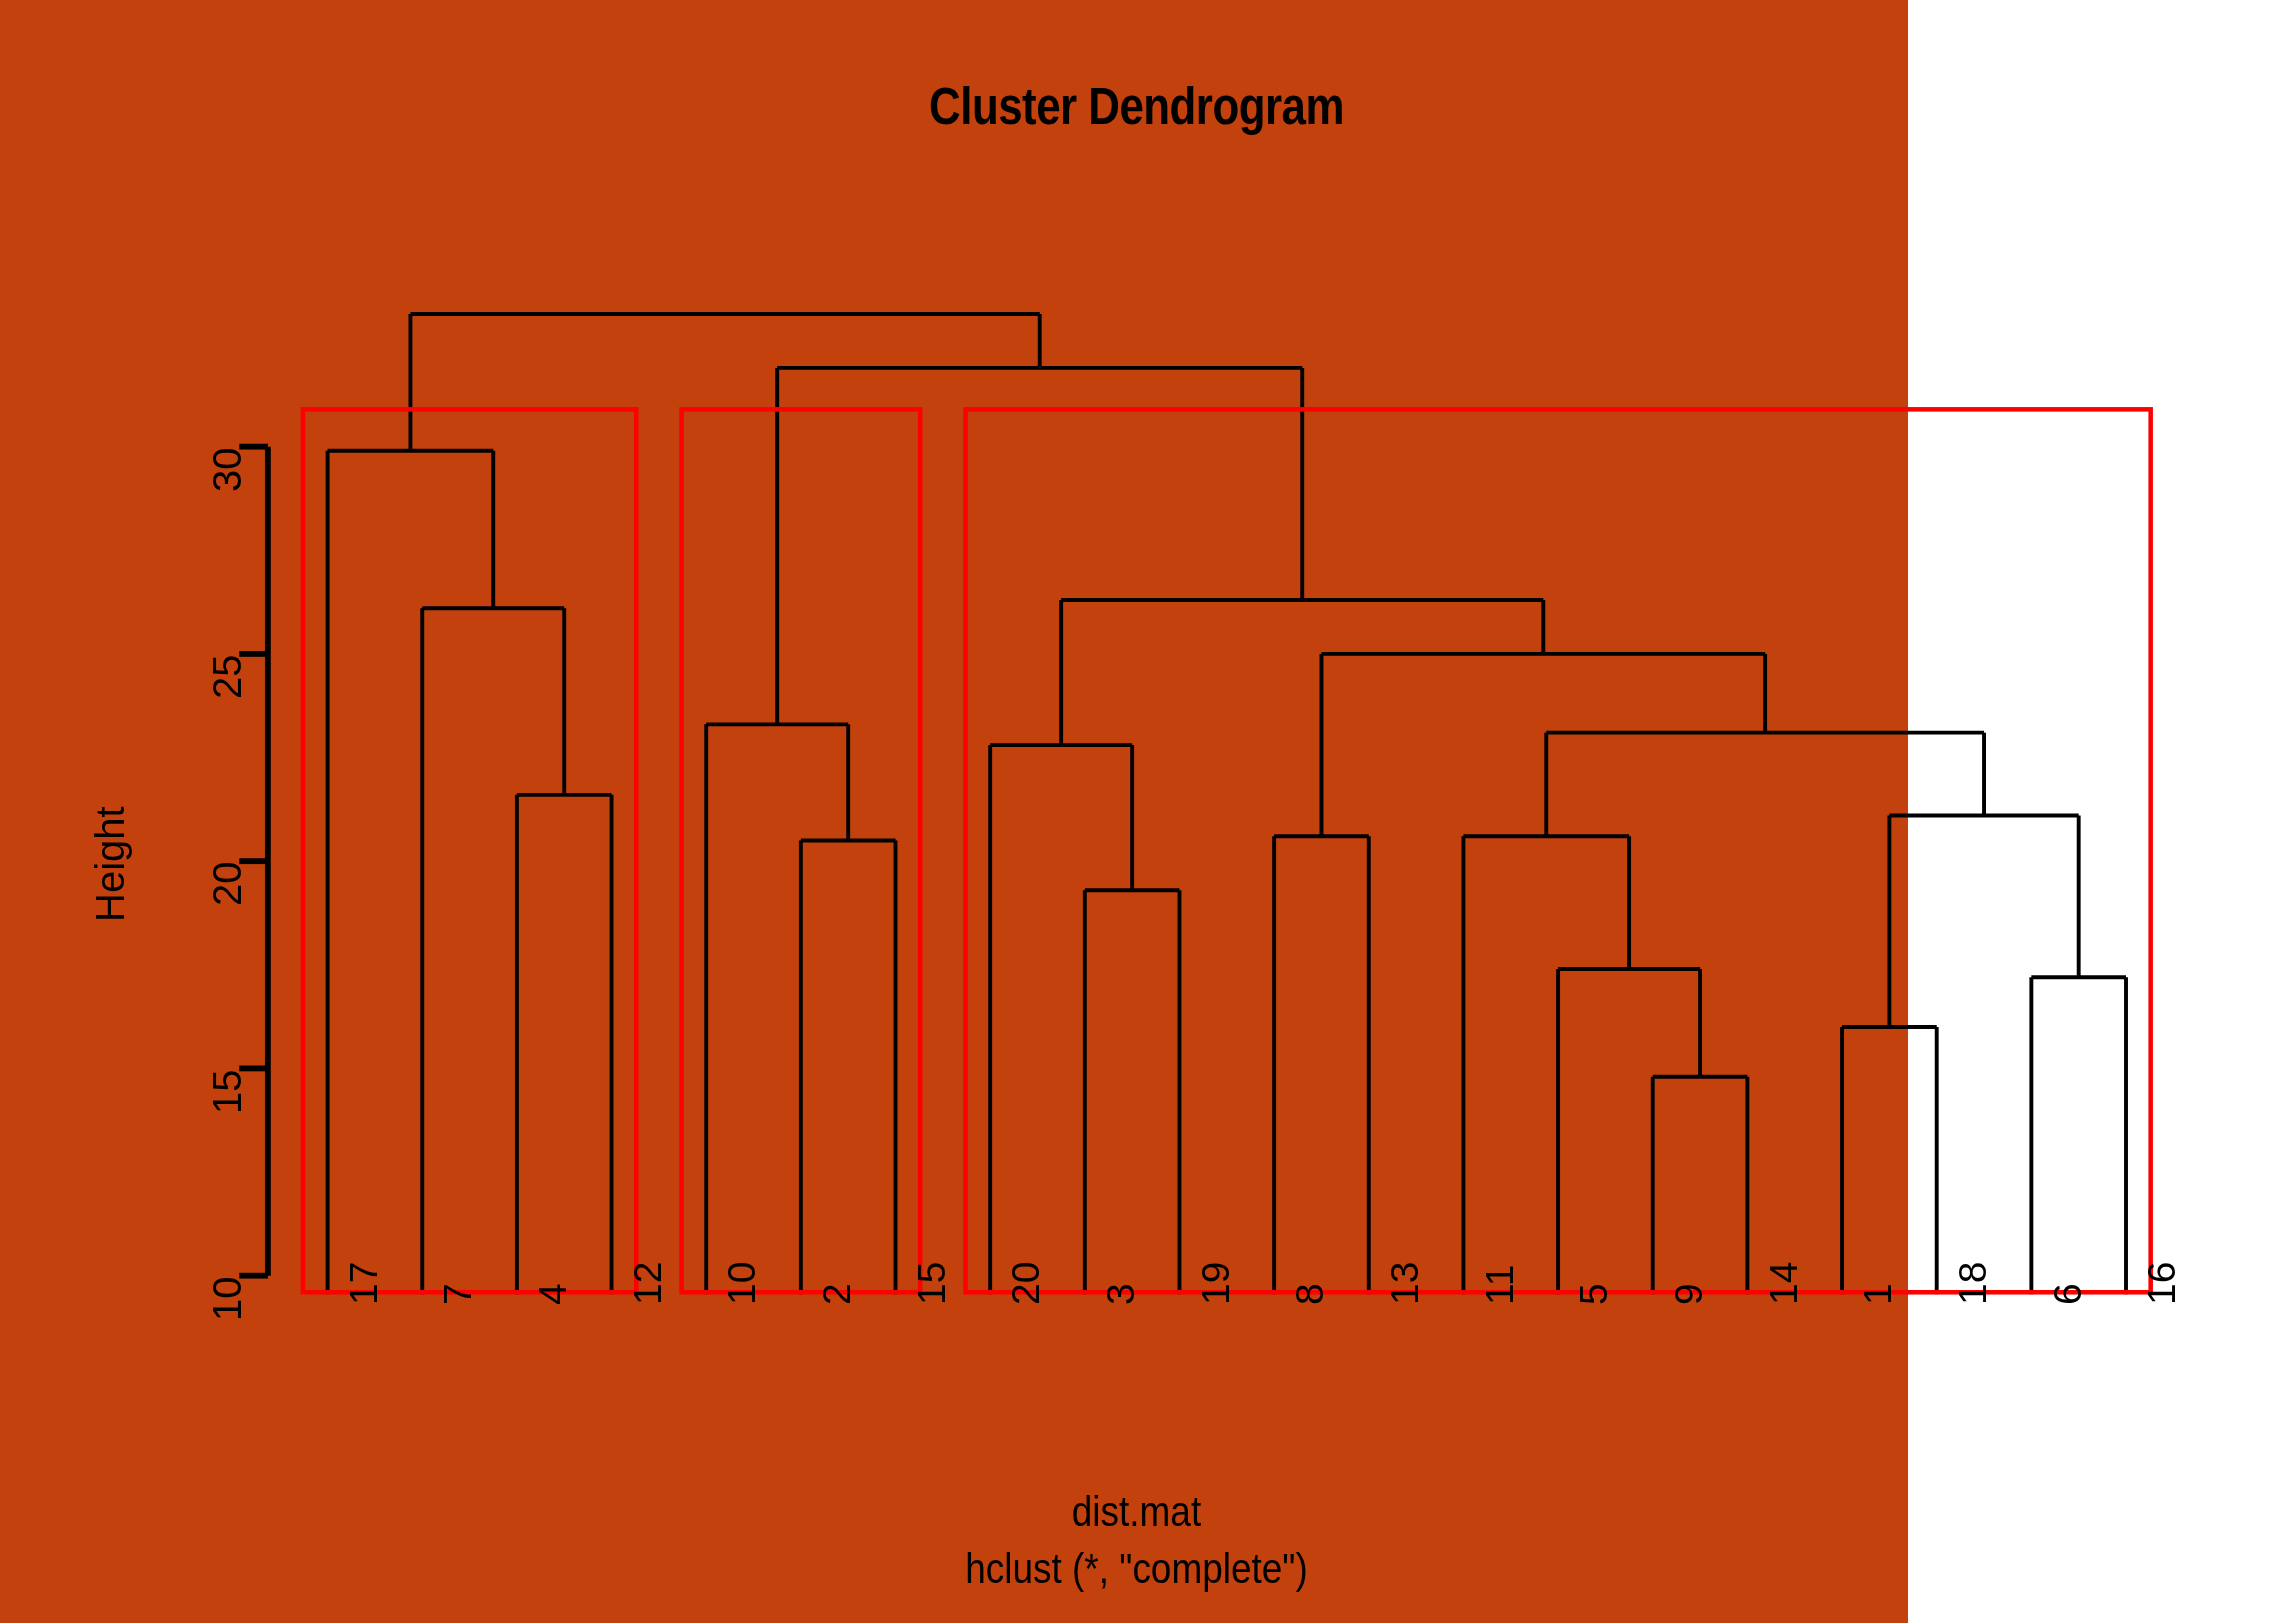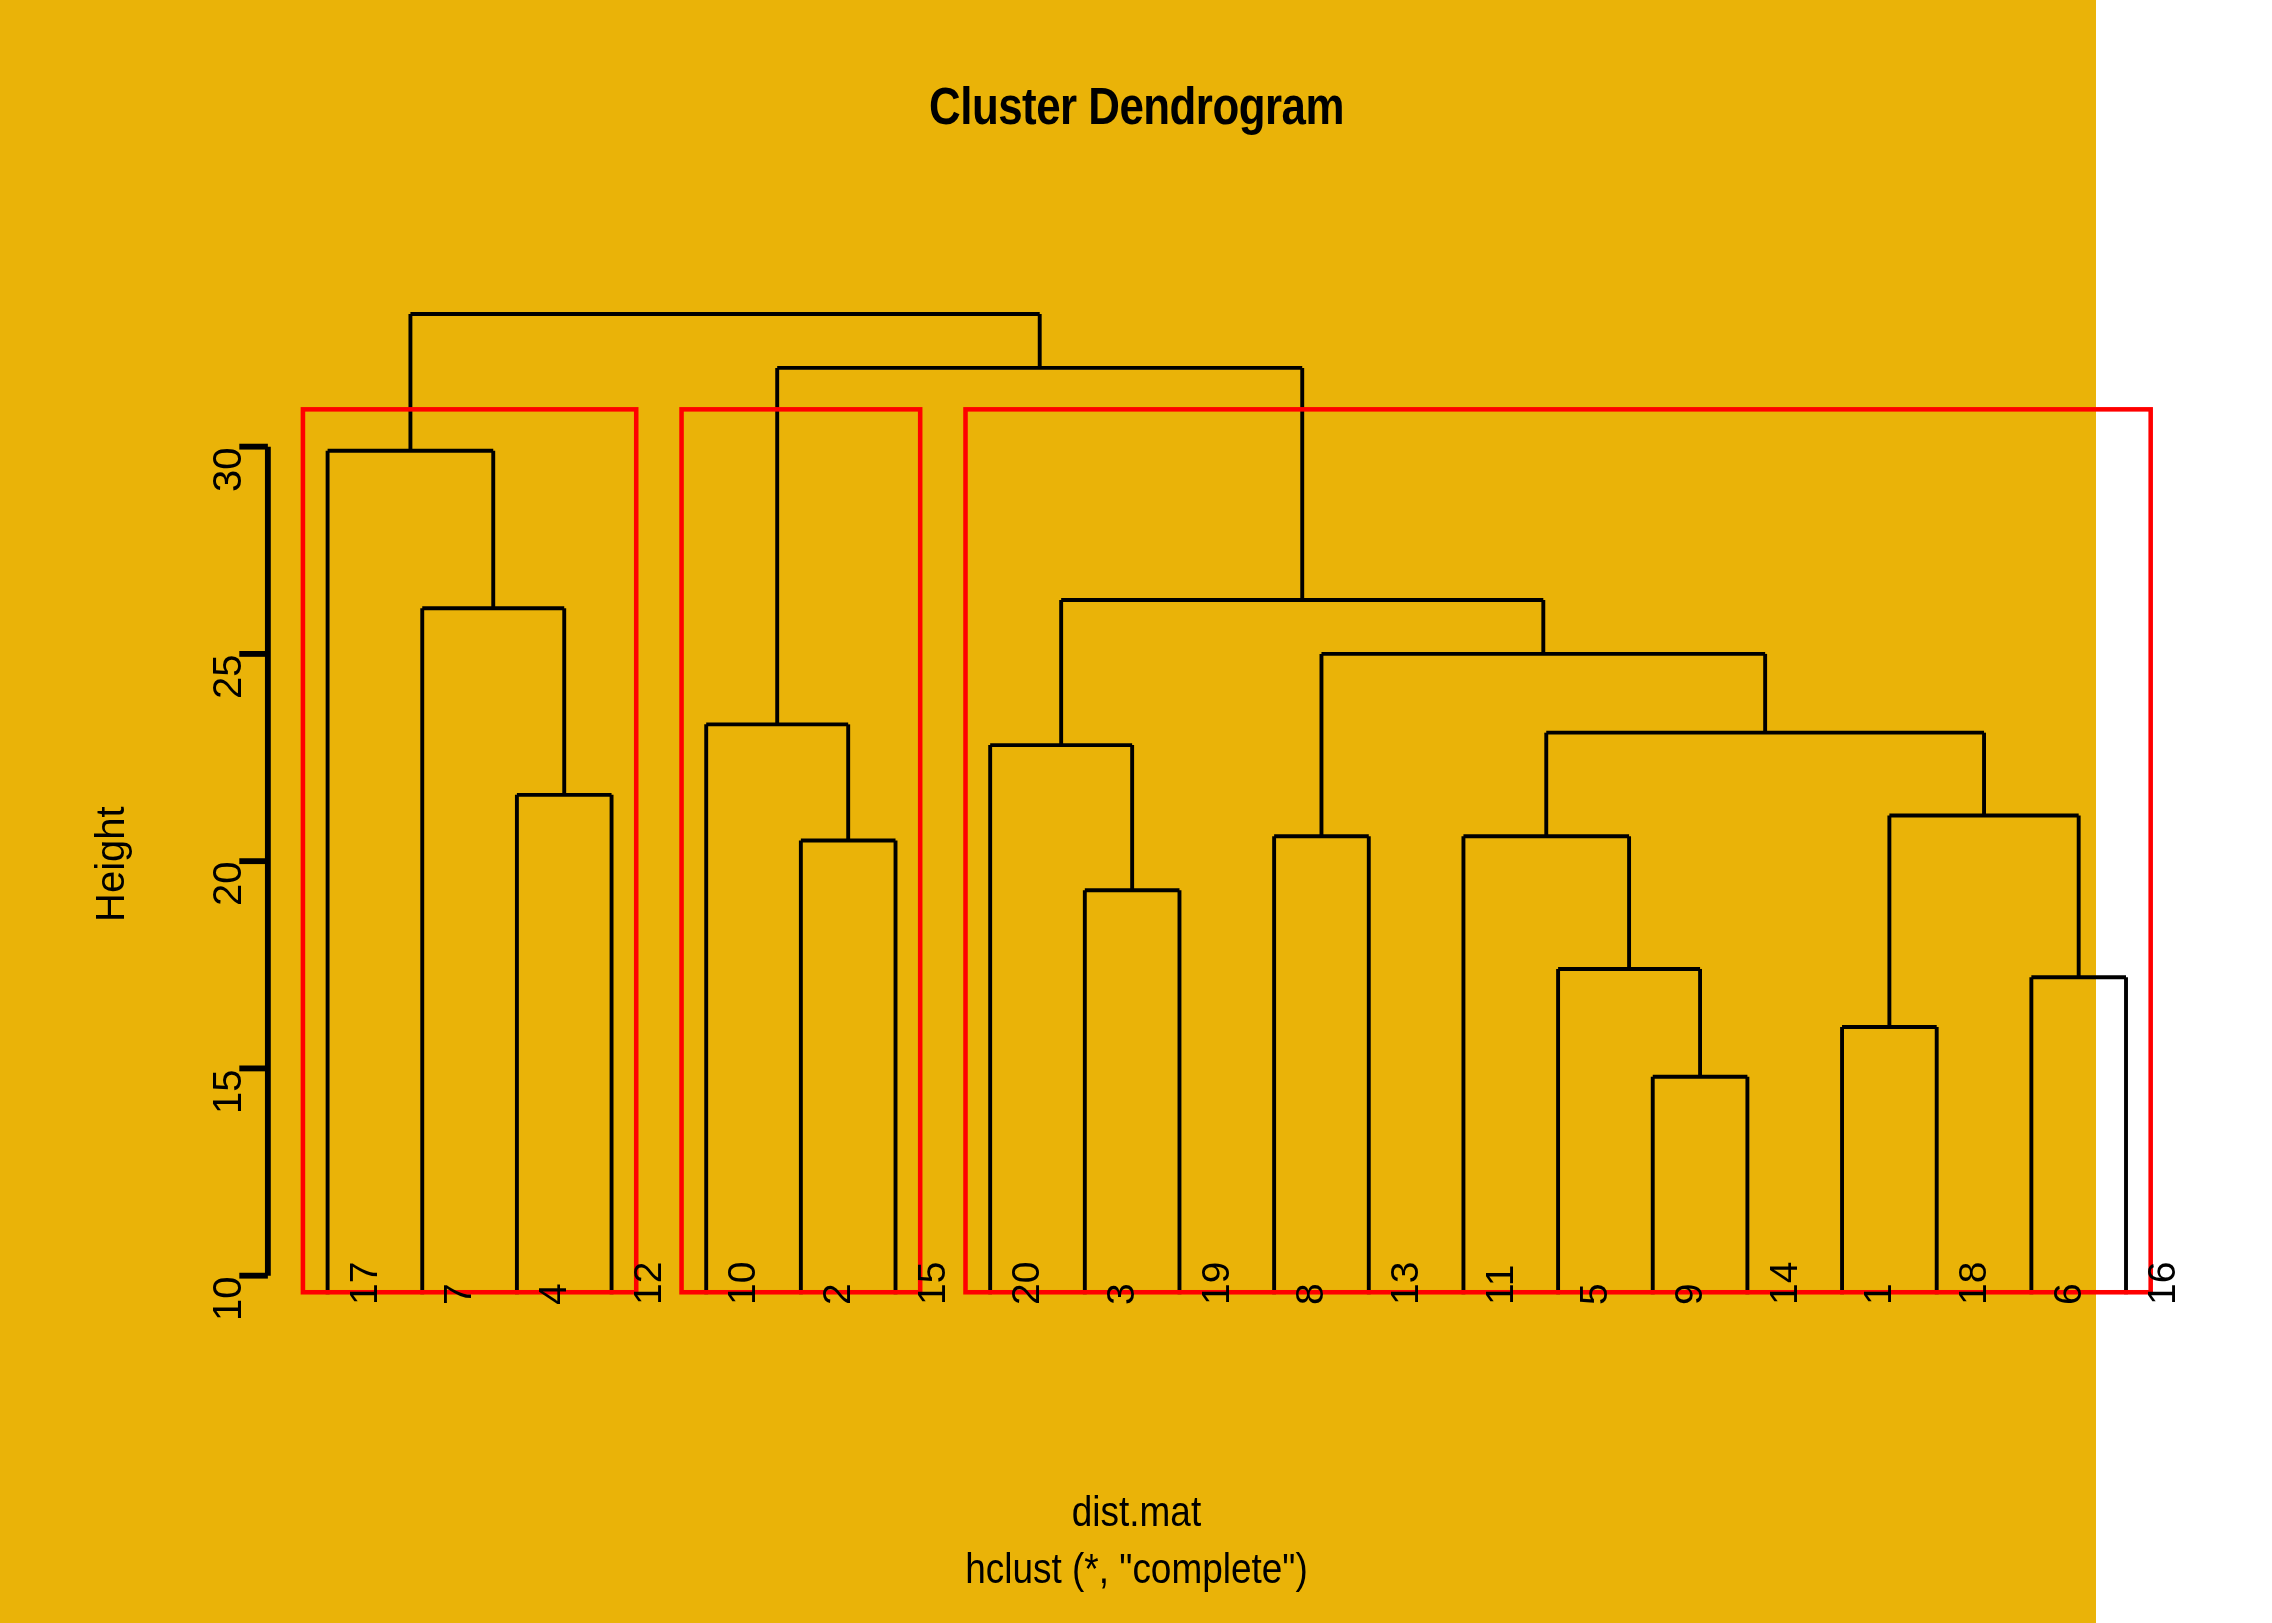--- a/index.html
+++ b/index.html
@@ -1,17 +1,17 @@
 <!DOCTYPE html>
 <html style="font-size:10.4px"><head>
 <meta charset="utf-8">
 <style>
   html,body{margin:0;padding:0;background:#ffffff;}
   body{width:2273px;height:1623px;font-family:"Liberation Sans",sans-serif;color:#000;overflow:hidden;position:relative;}
-  #stage{position:absolute;left:0;top:0;width:2096px;height:1623px;background:#eab308;}
+  #stage{position:absolute;left:0;top:0;width:1908px;height:1623px;background:#c2410c;}
   #title{
     position:absolute;left:0;top:77px;width:2273px;text-align:center;
     font-size:51px;font-weight:bold;letter-spacing:-0.6px;
     font-family:"Liberation Sans",sans-serif;
     transform:scaleX(0.86);transform-origin:50% 50%;
   }
   #ylabel{
     position:absolute;left:0;top:0;
     font-size:40px;
     transform-origin:0 0;

